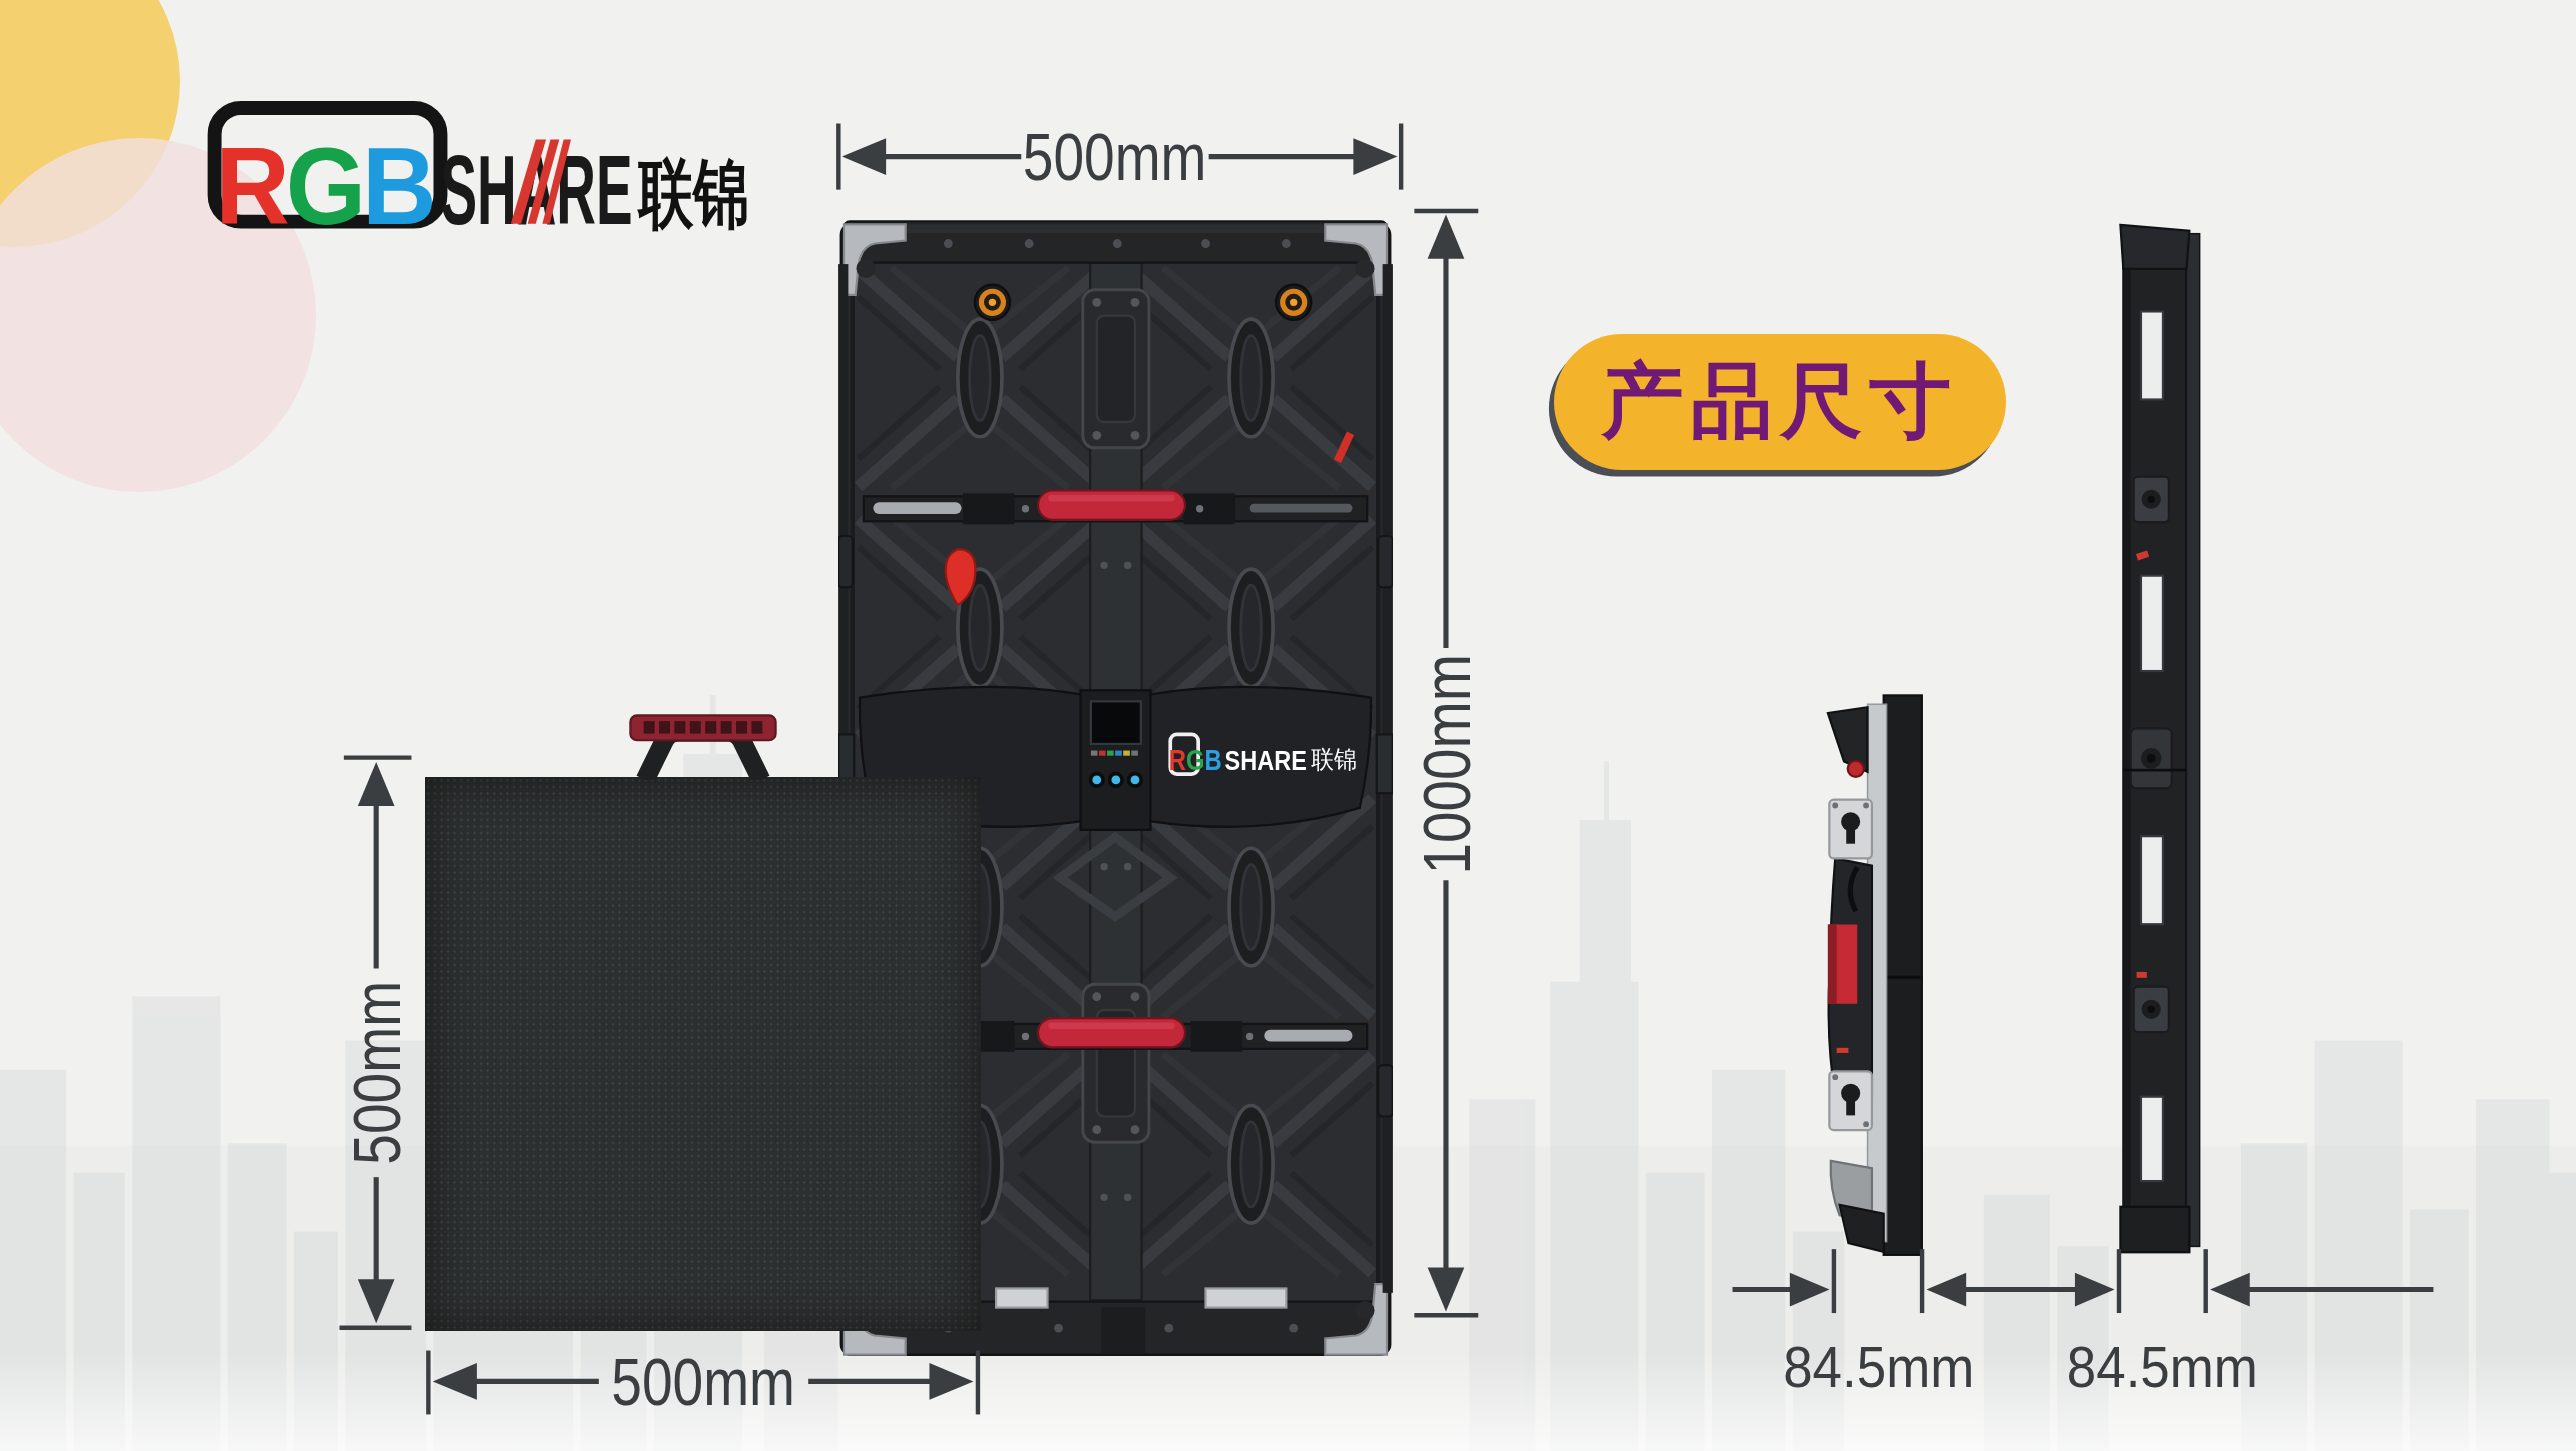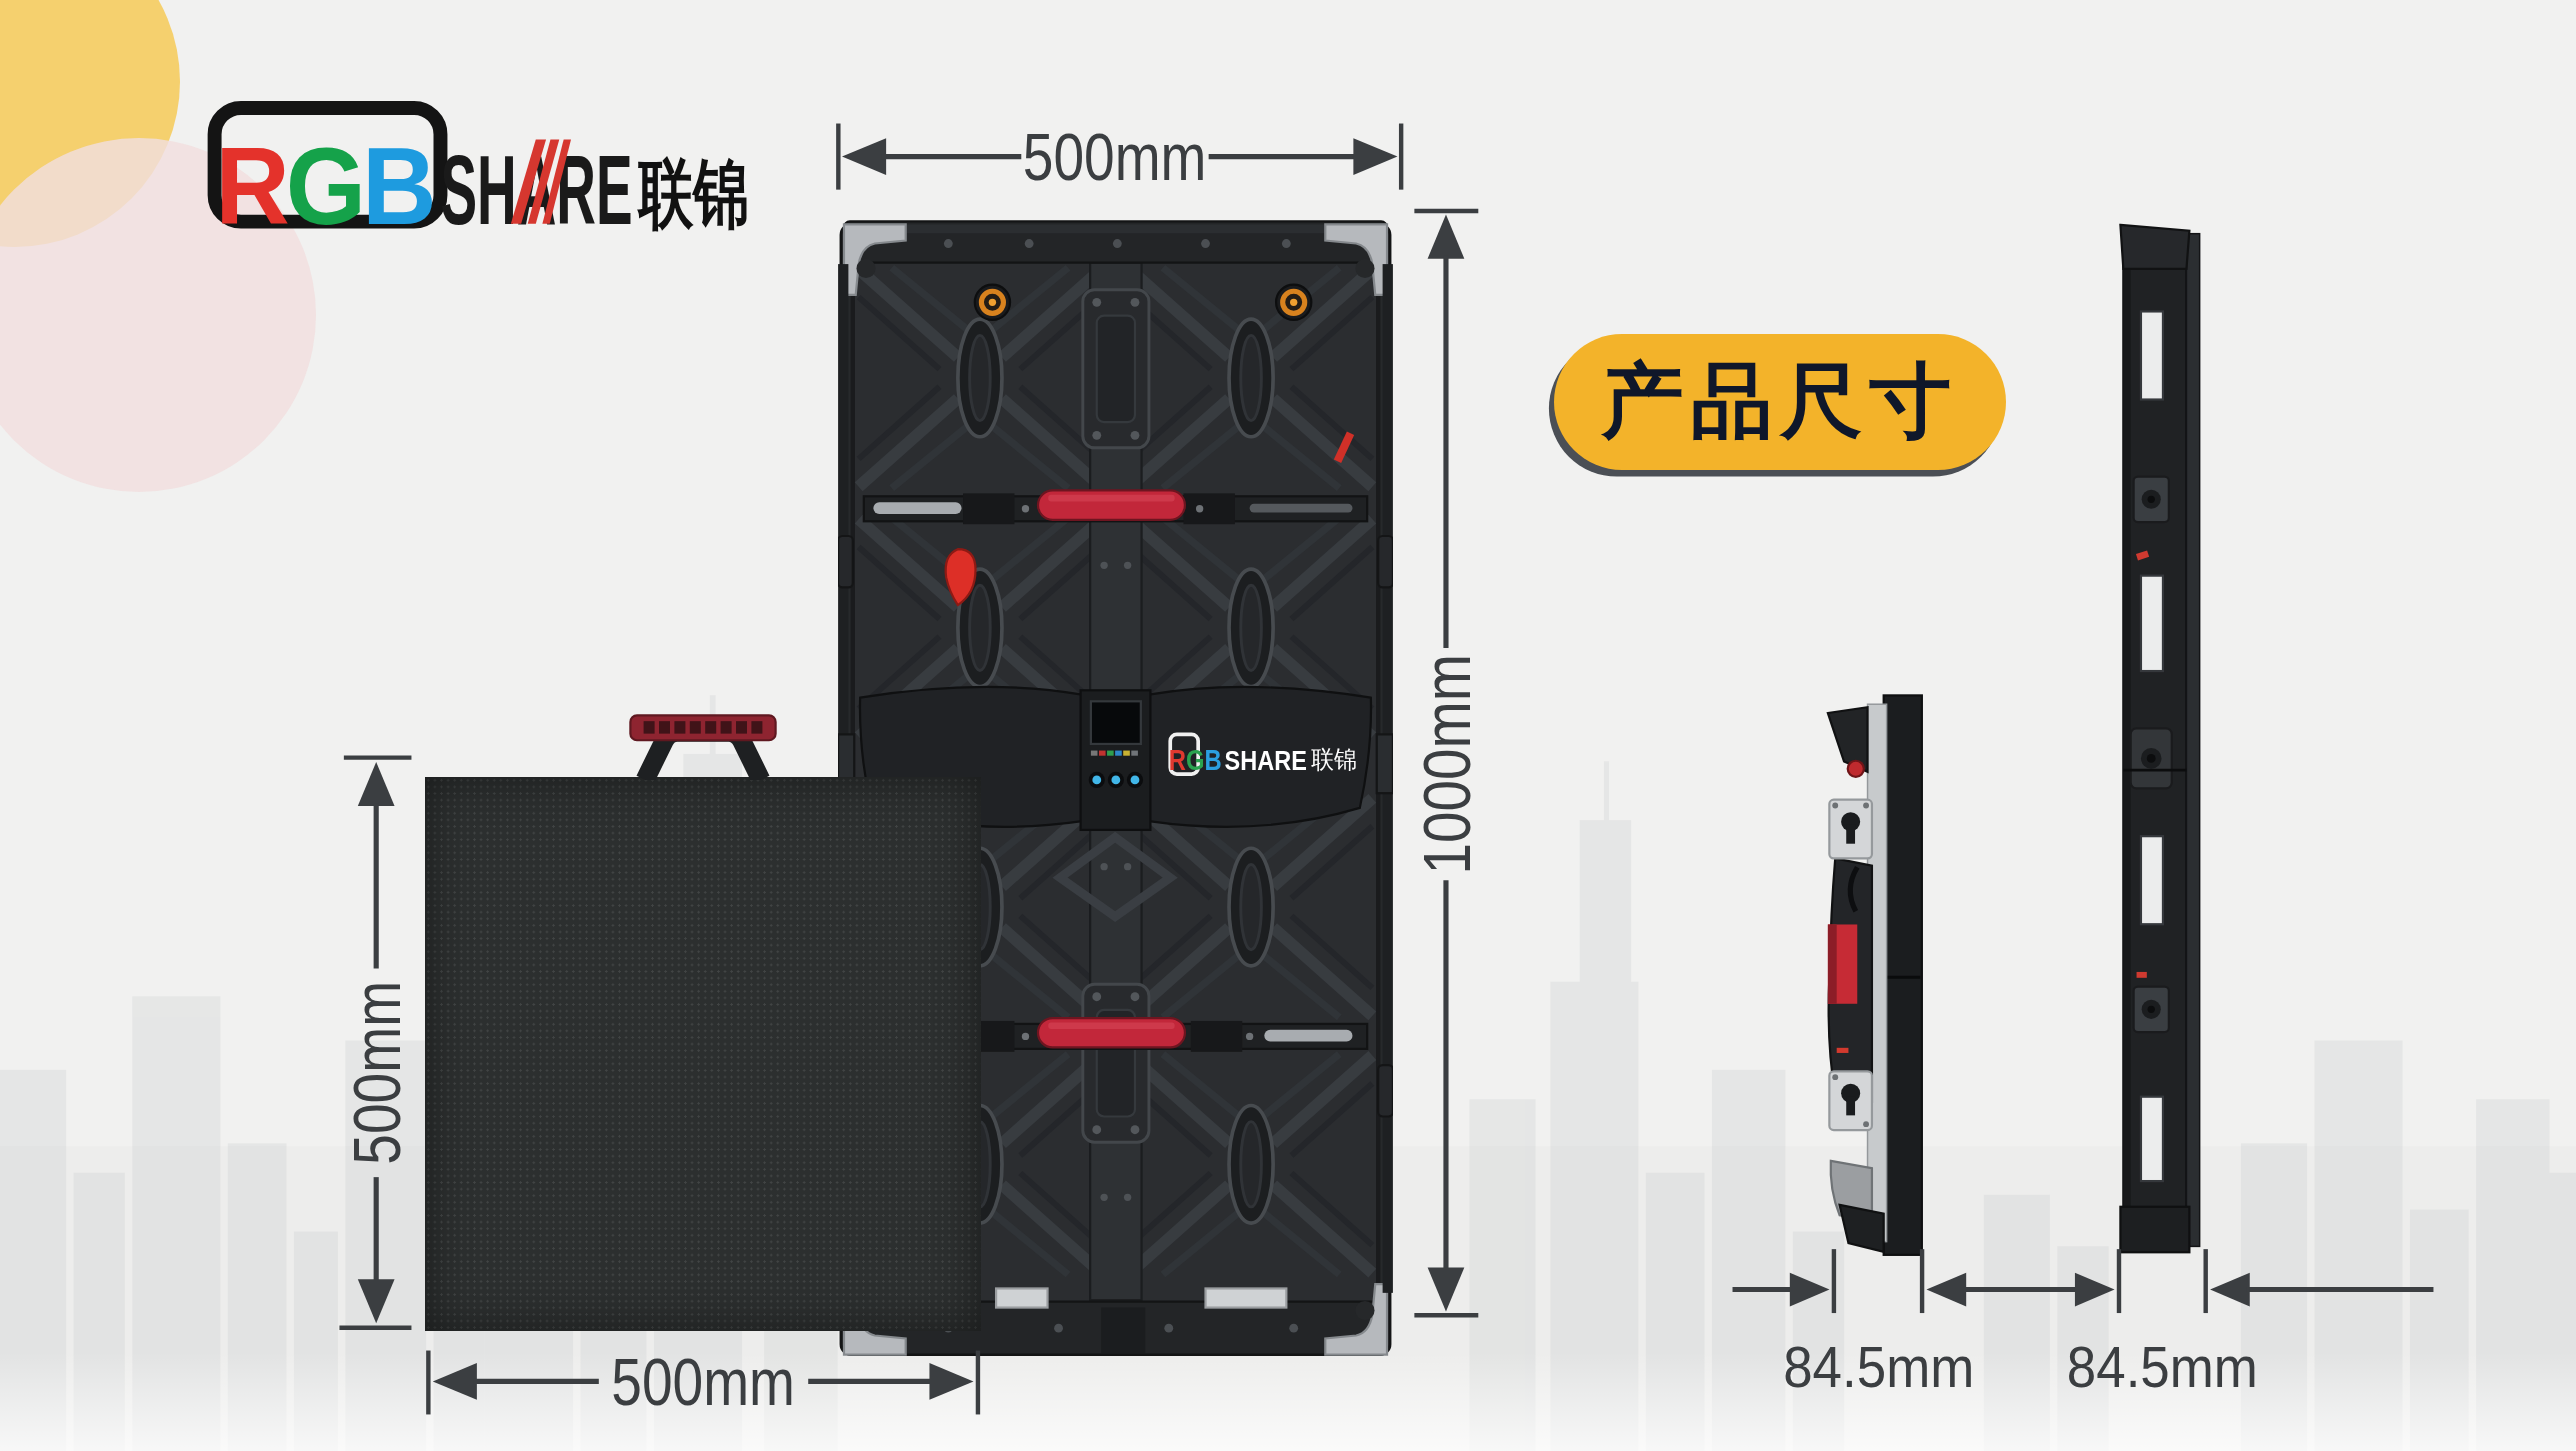--- a/index.html
+++ b/index.html
@@ -14,21 +14,21 @@
   .c-yellow{left:-151px;top:-84px;width:331px;height:331px;background:#f5d06e;}
   .c-pink{left:-38px;top:138px;width:354px;height:354px;background:#f2dede;opacity:.82;}
   
   .badge{
     position:absolute;left:1554px;top:334px;width:452px;height:136px;
     background:#F3B32A;border-radius:70px;
     box-shadow:-5.1px 6.6px 0 #4b4f55;
     display:flex;align-items:center;justify-content:center;
   }
   .badge span{
-    font-size:82px;color:#0f172a;font-weight:bold;letter-spacing:7.3px;
+    font-size:82px;color:#701a75;font-weight:bold;letter-spacing:7.3px;
     font-family:"Liberation Sans", sans-serif;
     text-align:right;
   }
   
   .front-panel{
     position:absolute;left:425px;top:777px;width:556px;height:554px;
     background-color:#2c2f2f;
     background-image:radial-gradient(circle,#414444 1px, rgba(0,0,0,0) 1.3px);
     background-size:6.6px 6.6px;
     box-shadow:inset 0 0 44px rgba(0,0,0,.45);

